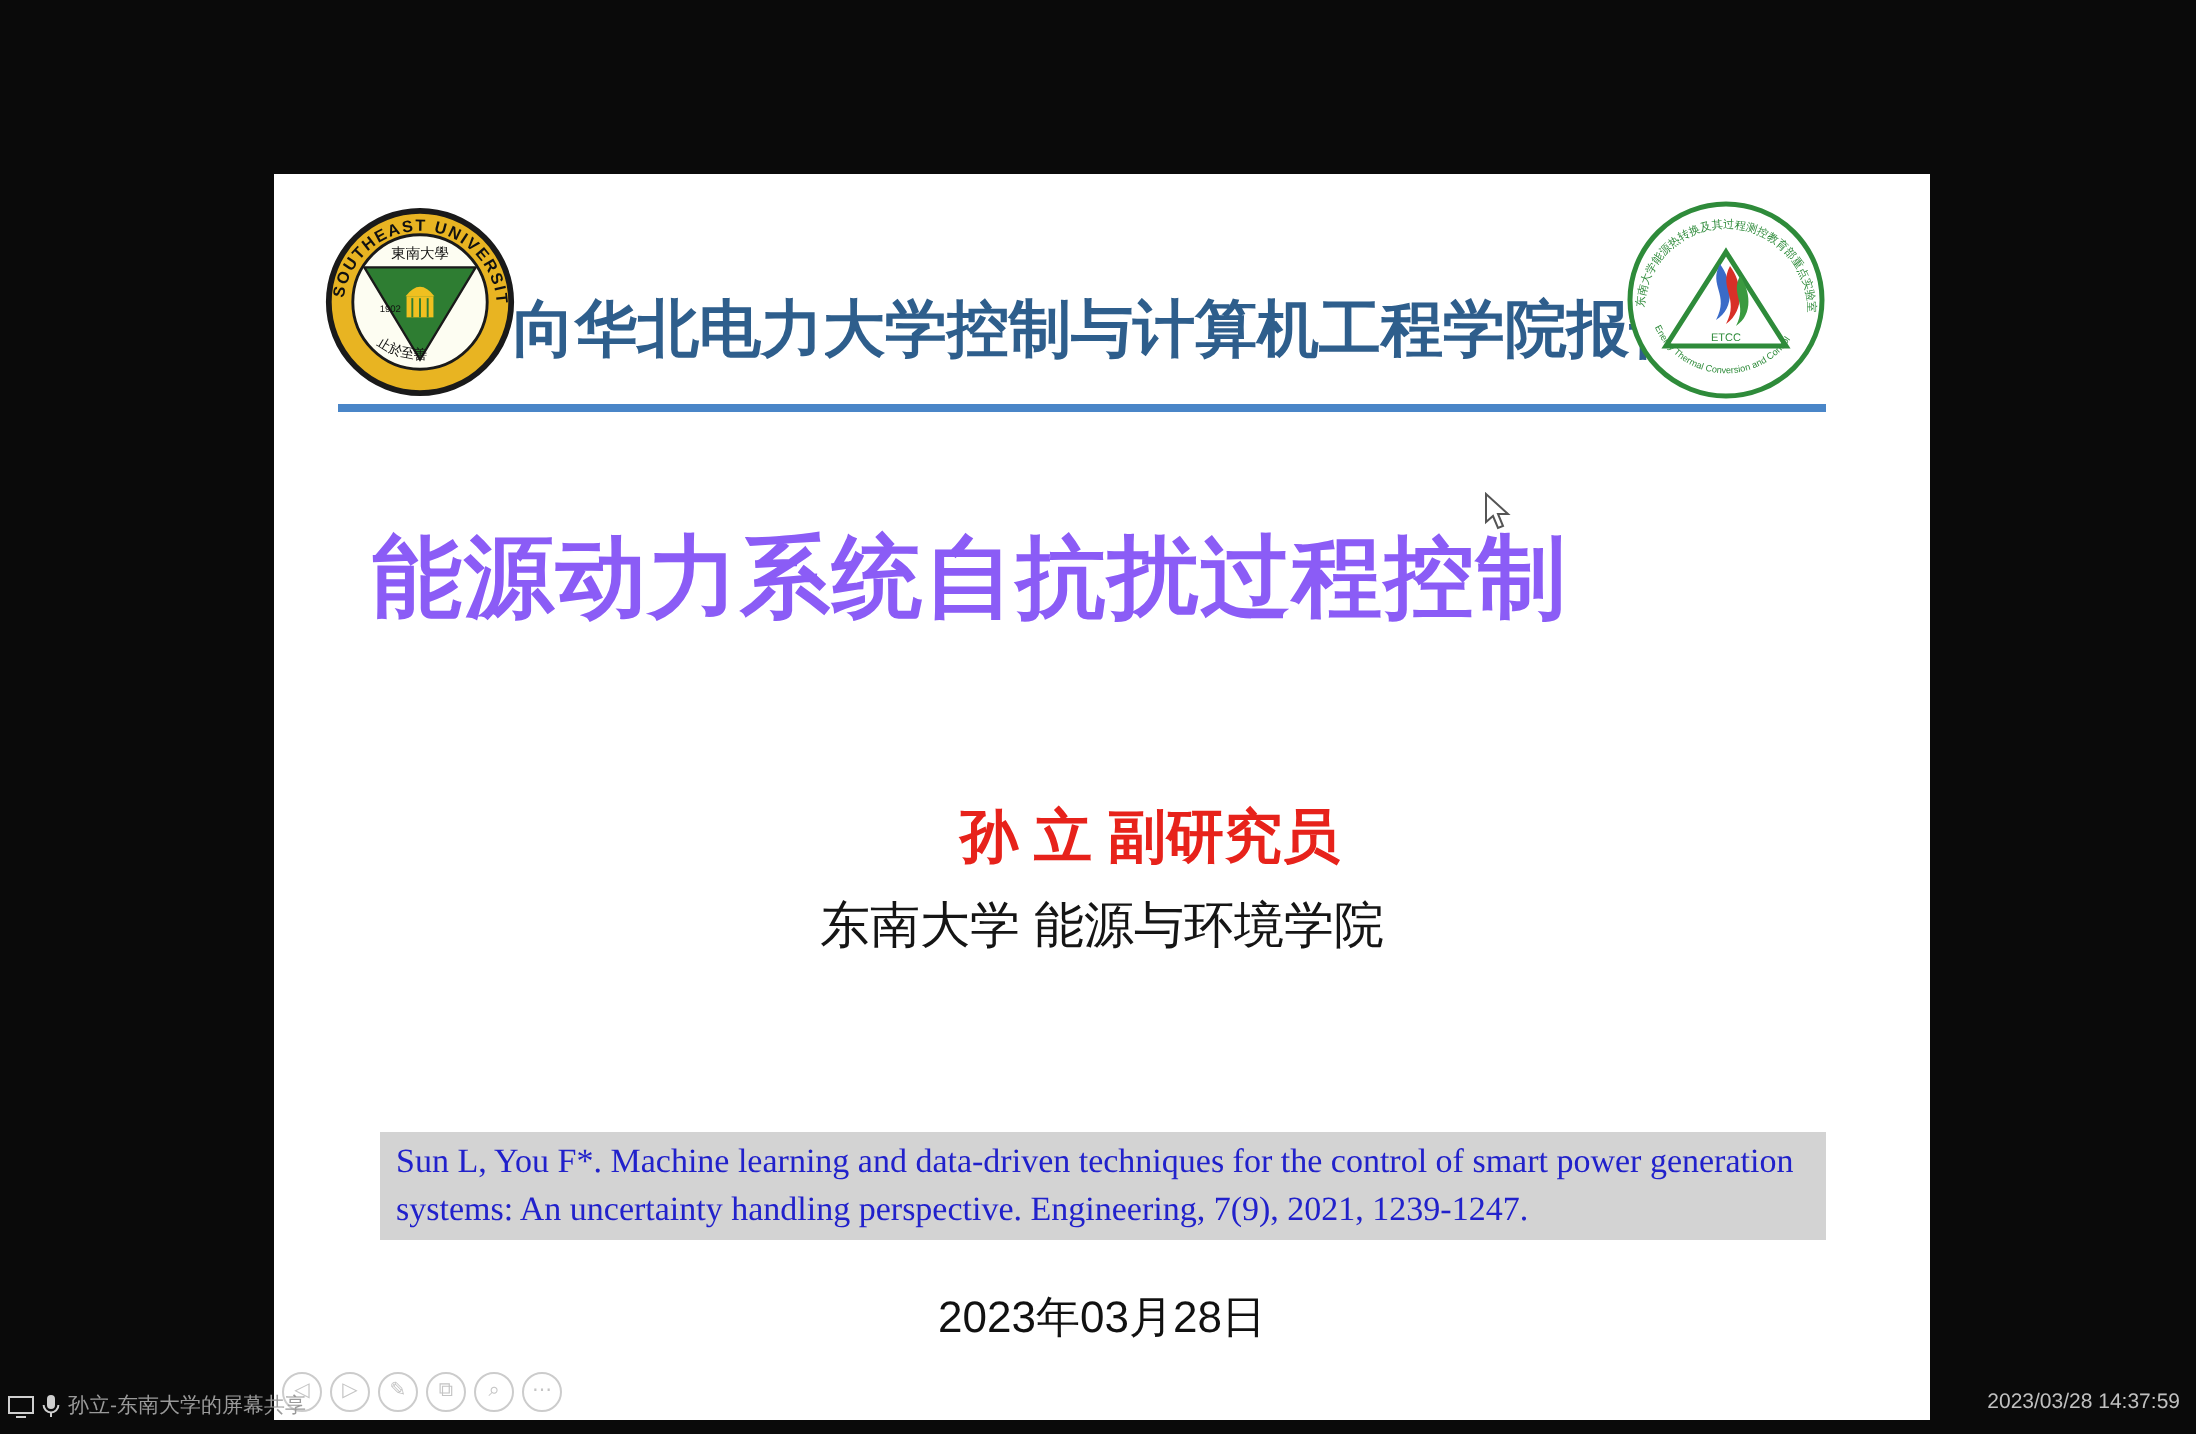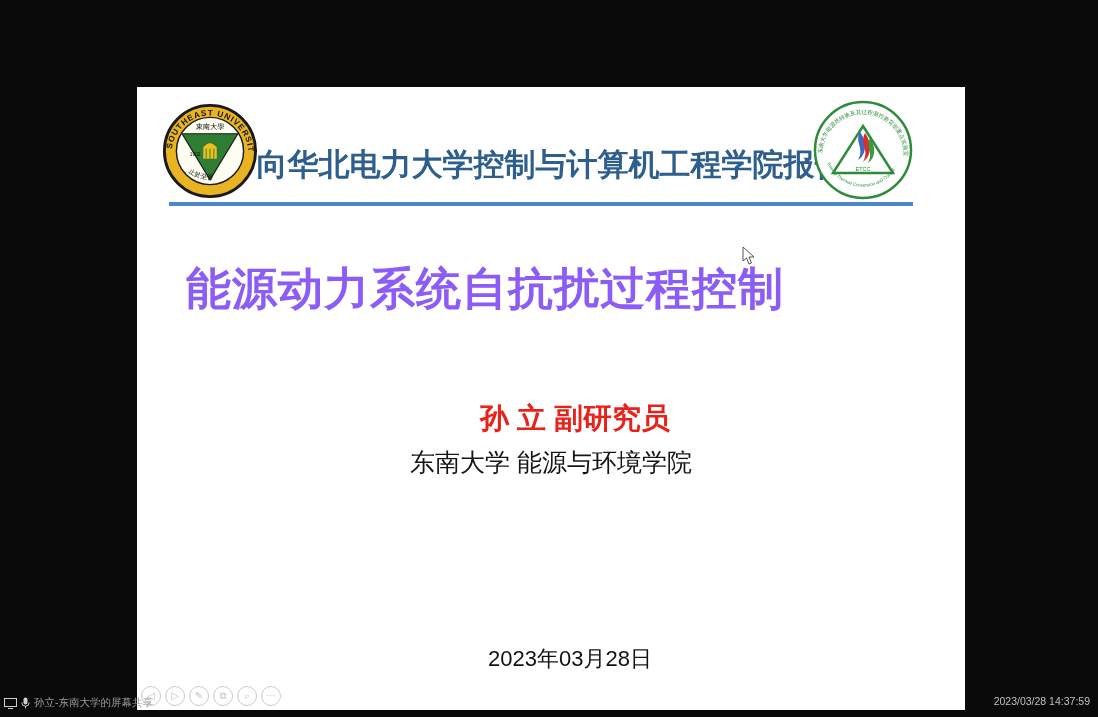--- a/index.html
+++ b/index.html
@@ -22,21 +22,21 @@
   .affil-school{position:absolute;left:0;top:359px;width:828px;text-align:center;
                 font-size:25px;color:#151515;white-space:nowrap;}
   .affil-center{position:absolute;left:0;top:419px;width:828px;text-align:center;
                 font-size:25px;color:#151515;white-space:nowrap;}
 
   .citation{position:absolute;left:53px;top:479px;width:707px;min-height:44px;background:#d3d3d3;
             padding:3px 8px;font-family:"Liberation Serif","DejaVu Serif",serif;
             font-size:17px;line-height:24px;color:#2121cb;text-align:left;}
 
   .slide-date{position:absolute;left:0;top:557px;width:828px;text-align:center;
-              font-size:22px;color:#111;white-space:nowrap;padding-left:19px;}
+              font-size:22px;color:#111;white-space:nowrap;}
 
   .toolbar{position:absolute;left:4px;top:599px;display:flex;gap:4px;}
   .tool-btn{width:18px;height:18px;border:1px solid #cccccc;border-radius:50%;
             color:#c4c4c4;font-size:10px;line-height:18px;text-align:center;
             background:#fff;cursor:pointer;user-select:none;}
 
   .status-left{position:absolute;left:4px;top:694px;height:18px;display:flex;align-items:center;gap:4px;}
   .status-label{color:#9a9a9a;font-size:10.5px;white-space:nowrap;}
   .timestamp{position:absolute;right:8px;top:695px;color:#c0c0c0;font-size:10.5px;white-space:nowrap;}
 
@@ -98,20 +98,21 @@
     </div>
 
     <div class="divider"></div>
 
     <div class="main-title">能源动力系统自抗扰过程控制</div>
 
     <div class="presenter">孙 立 副研究员</div>
 
     <div class="affil-school">东南大学 能源与环境学院</div>
 
+    <div class="citation">Sun L, You F*. Machine learning and data-driven techniques for the control of smart power generation systems: An uncertainty handling perspective. Engineering, 7(9), 2021, 1239-1247.</div>
 
     <div class="slide-date">2023年03月28日</div>
 
     <div class="toolbar">
       <div class="tool-btn">◁</div>
       <div class="tool-btn">▷</div>
       <div class="tool-btn">✎</div>
       <div class="tool-btn">⧉</div>
       <div class="tool-btn">⌕</div>
       <div class="tool-btn">⋯</div>

